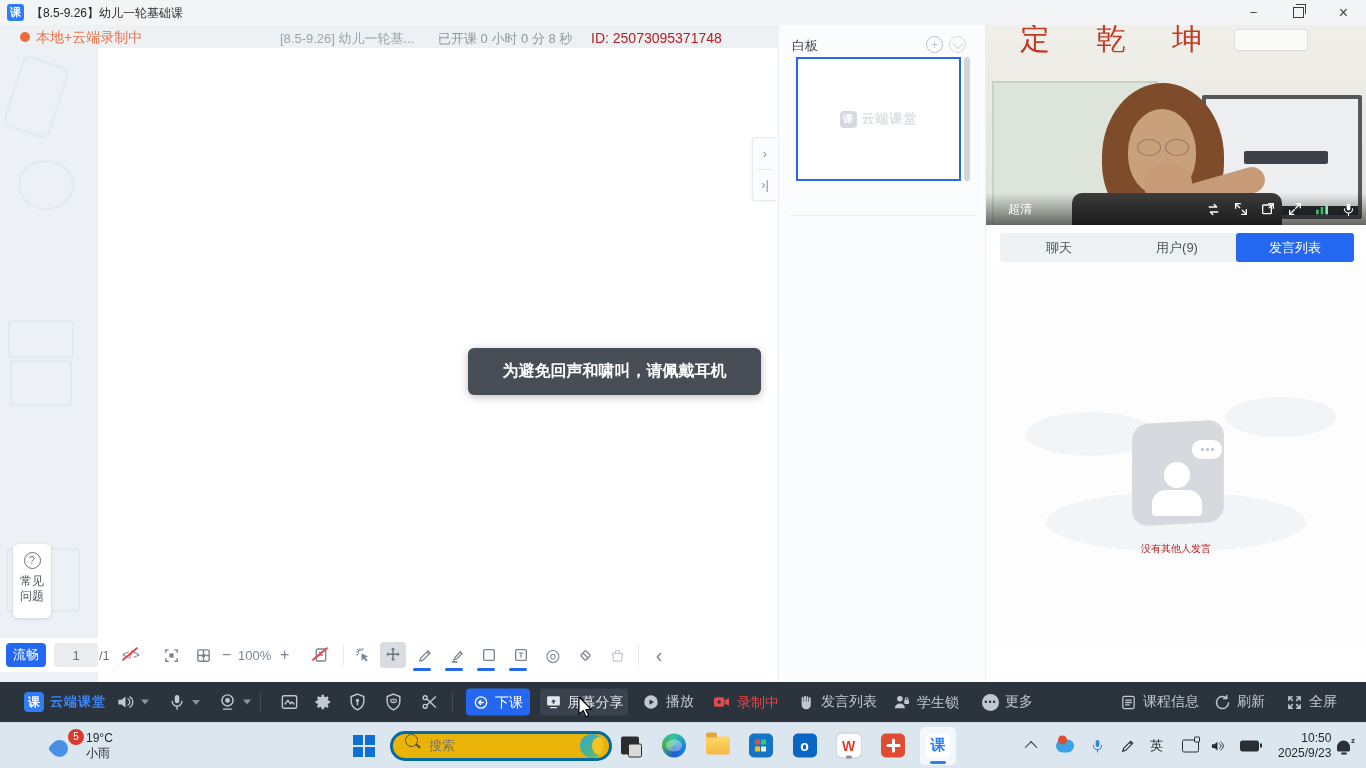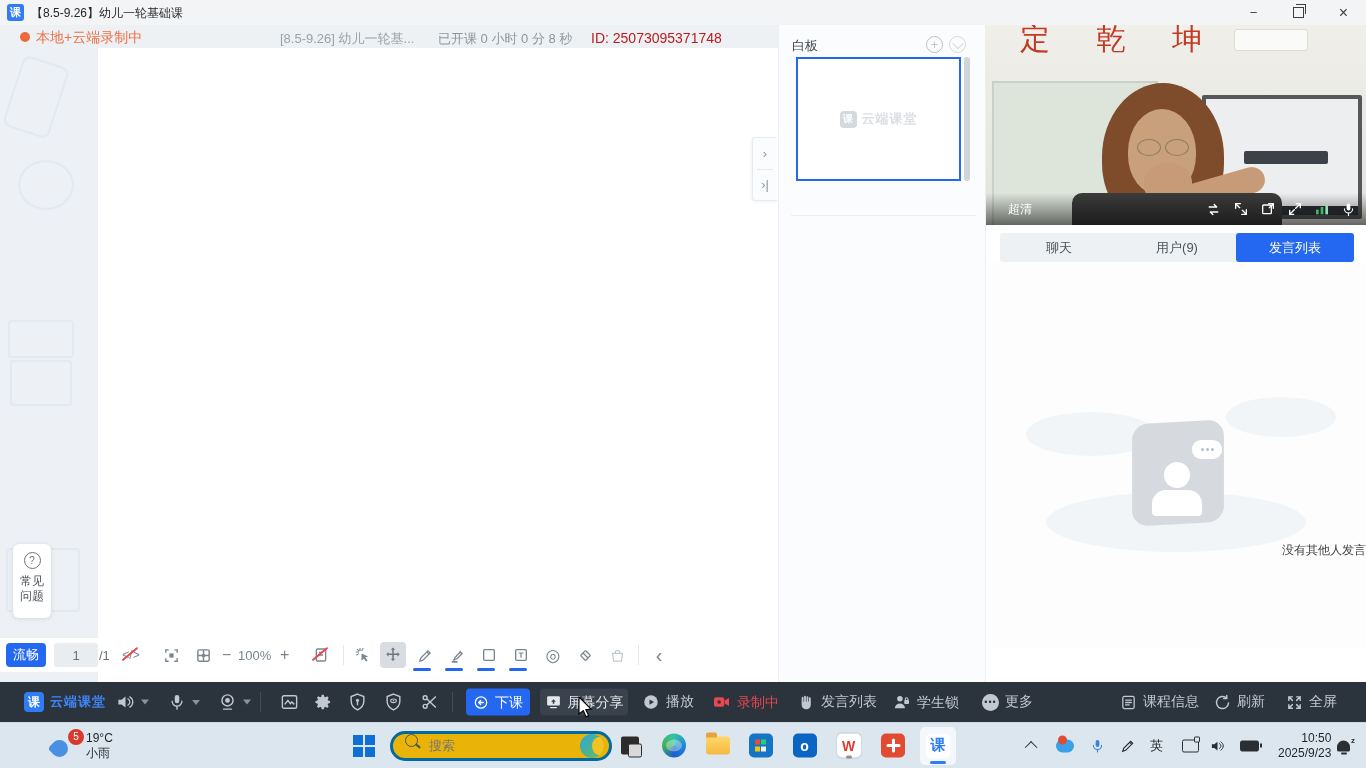--- a/index.html
+++ b/index.html
@@ -102,21 +102,21 @@
   .tab{flex:1;display:flex;align-items:center;justify-content:center;font-size:13px;color:#4c535b;}
   .tab.active{background:#2468f2;color:#fff;border-radius:3px;}
 
   .chatbody{left:0;top:237px;width:380px;height:386px;background:#fdfdfe;overflow:hidden;}
   .cloud{position:absolute;background:#f2f5f8;border-radius:50%;}
   .empty-card{left:146px;top:160px;width:92px;height:102px;background:#d6dade;border-radius:16px;transform:rotate(-3deg) skewX(-3deg);}
   .empty-head{left:178px;top:200px;width:26px;height:26px;border-radius:50%;background:#fff;}
   .empty-body2{left:166px;top:228px;width:50px;height:26px;border-radius:14px 14px 4px 4px;background:#fff;}
   .empty-bub{left:206px;top:178px;width:30px;height:19px;border-radius:9px;background:#fff;display:flex;align-items:center;justify-content:center;gap:2px;}
   .empty-bub i{width:3px;height:3px;border-radius:50%;background:#b9bfc6;}
-  .empty-text{left:0;top:280px;width:380px;text-align:right;font-size:12px;color:#404040;}
+  .empty-text{left:0;top:280px;width:380px;text-align:center;font-size:10px;color:#b91c1c;}
 
   .qabar{left:0;top:623px;width:380px;height:32px;background:#fff;border-top:1px solid #eceff2;display:flex;align-items:center;}
   .qa-label{font-size:13px;color:#555b63;font-weight:bold;margin-left:7px;}
   .qa-sort{font-size:13px;color:#aab1b9;margin-left:14px;}
   .qa-circles{margin-left:auto;margin-right:14px;display:flex;gap:8px;}
 
   
   .cbar{left:0;top:682px;width:1366px;height:40px;background:#2b333d;}
   .cbar .abs{top:50%;transform:translateY(-50%);}
   .citem{display:flex;align-items:center;gap:6px;color:#c2c8cf;font-size:14px;}
@@ -200,20 +200,21 @@
 
   <div class="abs board">
     <div class="abs strip">
       <div class="sk" style="left:12px;top:12px;width:44px;height:70px;transform:rotate(18deg);border-radius:8px;"></div>
       <div class="sk" style="left:18px;top:112px;width:52px;height:46px;border-radius:50%;"></div>
       <div class="sk" style="left:8px;top:272px;width:62px;height:34px;"></div>
       <div class="sk" style="left:10px;top:312px;width:58px;height:42px;"></div>
       <div class="sk" style="left:6px;top:500px;width:70px;height:60px;"></div>
     </div>
 
+    <div class="abs toast">为避免回声和啸叫，请佩戴耳机</div>
 
     <div class="abs faq">
       <div class="faq-q">?</div>
       <div class="faq-t">常见</div>
       <div class="faq-t">问题</div>
     </div>
 
     <div class="abs handle">
       <div class="handle-cell">›</div>
       <div class="handle-div"></div>

